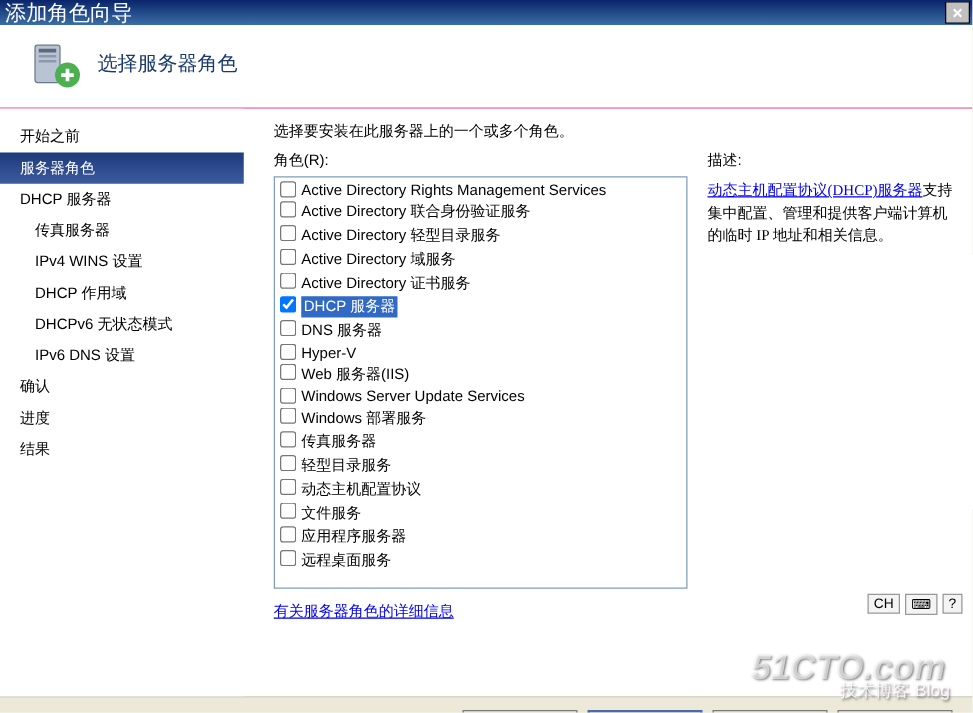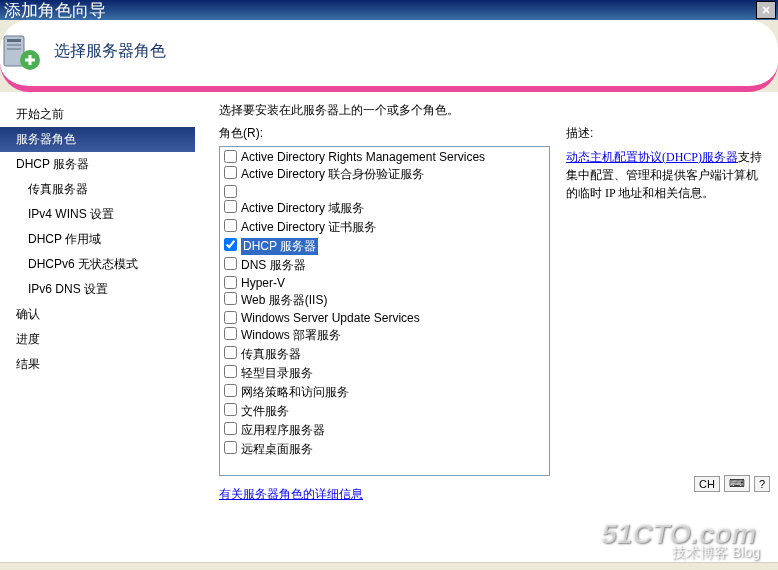--- a/index.html
+++ b/index.html
@@ -1,20 +1,20 @@
 <!DOCTYPE html>
 <html><head>
 <meta charset="utf-8">
 <style>
 * { box-sizing: border-box; margin: 0; padding: 0; }
 body { font-family: "Microsoft YaHei", Tahoma, sans-serif; font-size: 12px; background: #ece9d8; width: 778px; height: 570px; overflow: hidden; position: relative; }
 .titlebar { background: linear-gradient(to bottom, #0a246a, #3a6ea5); color: #fff; height: 20px; display: flex; align-items: center; justify-content: space-between; padding-left: 4px; }
 .titlebar-text { font-size: 17px; }
 .close-btn { width: 20px; height: 18px; background: #c0c0c0; border: 1px solid #000; display: flex; align-items: center; justify-content: center; font-family: Arial; font-size: 11px; font-weight: bold; margin-right: 2px; cursor: default; }
-.header { display: flex; align-items: center; padding: 10px 0 14px; border-bottom: 6px solid #ec4899; background: #fff; border-radius: 29px; }
+.header { display: flex; align-items: center; padding: 10px 24px 14px; border-bottom: 1px solid #ec4899; background: #fff; }
 .header-icon { width: 42px; height: 42px; margin-right: 12px; position: relative; }
 .page-title { font-size: 16px; color: #1a3a6e; }
 .content { display: flex; height: 470px; background: #fff; }
 .sidebar { width: 195px; background: #fff; padding-top: 10px; }
 .sidebar li { list-style: none; padding: 4px 8px 4px 16px; cursor: default; color: #000; }
 .sidebar li.selected { background: linear-gradient(to bottom, #1d3b7b, #3c5a9e); color: #fff; }
 .sidebar li.indent1 { padding-left: 28px; }
 .main { flex: 1; padding: 10px 12px 0 24px; display: flex; flex-direction: column; }
 .instruction { margin-bottom: 6px; }
 .columns { display: flex; gap: 16px; flex: 1; }
@@ -28,21 +28,21 @@
 .desc-col { width: 200px; }
 .desc-title { margin-bottom: 6px; }
 .desc-text { line-height: 1.5; font-family: Liberation Serif, serif; }
 .desc-text a { color: #0000ee; text-decoration: underline; }
 .link-row { margin-top: 10px; }
 .link-row a { color: #0000ee; text-decoration: underline; font-size: 12px; }
 .button-bar { border-top: 1px solid #d4d0c8; padding: 10px 16px; display: flex; justify-content: flex-end; gap: 8px; background: #ece9d8; }
 .button-bar button { min-width: 92px; height: 23px; font-size: 12px; font-family: inherit; background: #ece9d8; border: 1px solid #7a7a7a; cursor: default; padding: 0 6px; }
 .button-bar button.default { border: 2px solid #4a6da7; }
 .button-bar button:disabled { color: #888; }
-.tray { position: absolute; right: 8px; bottom: 78px; display: flex; gap: 4px; align-items: center; margin-left: 40px; }
+.tray { position: absolute; right: 8px; bottom: 78px; display: flex; gap: 4px; align-items: flex-start; margin-left: 40px; }
 .tray .chip { border: 1px solid #999; padding: 1px 4px; font-size: 11px; background: #f4f4f4; }
 .watermark { position: absolute; right: 22px; bottom: 20px; font-size: 28px; font-style: italic; font-weight: bold; color: rgba(255,255,255,0.6); text-shadow: 1px 1px 2px rgba(0,0,0,0.5); pointer-events: none; font-family: Arial; }
 .watermark-sub { position: absolute; right: 18px; bottom: 8px; font-size: 14px; color: rgba(255,255,255,0.8); text-shadow: 1px 1px 2px rgba(0,0,0,0.5); pointer-events: none; }
 </style>
 </head>
 <body>
 
 <div class="titlebar">
   <span class="titlebar-text">添加角色向导</span>
   <div class="close-btn">✕</div>
@@ -85,20 +85,21 @@
             <div class="role-item">
               <input type="checkbox" style="">
               <span class="label">Active Directory Rights Management Services</span>
             </div>
             <div class="role-item">
               <input type="checkbox" style="">
               <span class="label">Active Directory 联合身份验证服务</span>
             </div>
             <div class="role-item">
               <input type="checkbox" style="">
+              <span class="label">Active Directory 轻型目录服务</span>
             </div>
             <div class="role-item">
               <input type="checkbox" style="">
               <span class="label">Active Directory 域服务</span>
             </div>
             <div class="role-item">
               <input type="checkbox" style="">
               <span class="label">Active Directory 证书服务</span>
             </div>
             <div class="role-item highlight">
@@ -128,21 +129,21 @@
             <div class="role-item">
               <input type="checkbox" style="">
               <span class="label">传真服务器</span>
             </div>
             <div class="role-item">
               <input type="checkbox" style="">
               <span class="label">轻型目录服务</span>
             </div>
             <div class="role-item">
               <input type="checkbox" style="">
-              <span class="label">网络策略和访问服务</span>
+              <span class="label">动态主机配置协议</span>
             </div>
             <div class="role-item">
               <input type="checkbox" style="">
               <span class="label">文件服务</span>
             </div>
             <div class="role-item">
               <input type="checkbox" style="">
               <span class="label">应用程序服务器</span>
             </div>
             <div class="role-item">

